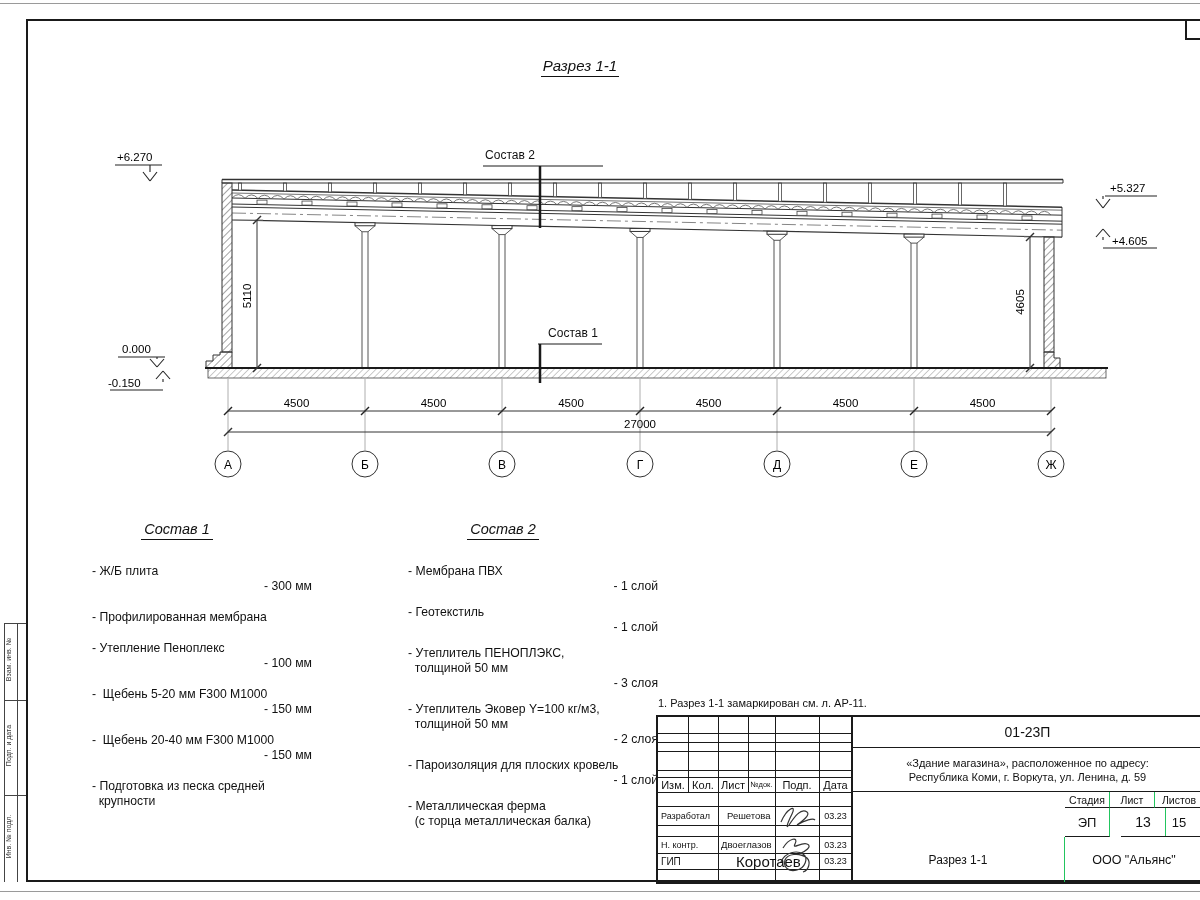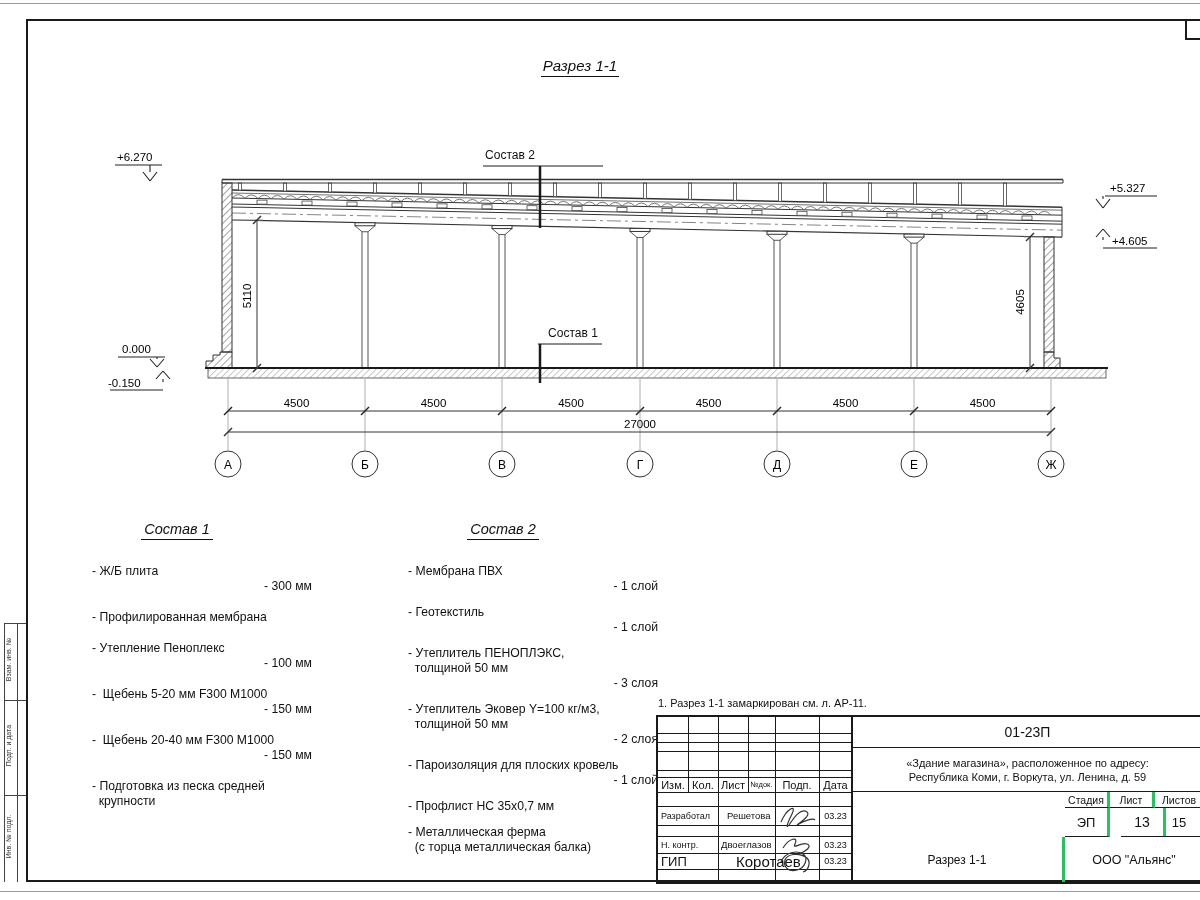--- a/index.html
+++ b/index.html
@@ -19,21 +19,21 @@
   #sostav1 .s-row{margin-bottom:16px;flex-direction:column;}
   #sostav2 .s-row{margin-bottom:11px;flex-direction:column;}
   #sostav1 .s-name{width:220px;}
   #sostav2 .s-name{width:250px;}
   .s-name div{white-space:pre;}
   .s-val{white-space:pre;}
   #note{position:absolute;left:658px;top:697px;font-size:11px;}
   
   #tb{position:absolute;left:656px;top:715px;width:549px;height:169px;border:2px solid #1a1a1a;box-sizing:border-box;}
   #tb .cell{position:absolute;box-sizing:border-box;display:flex;align-items:center;justify-content:center;text-align:center;} #tb .bb{border-bottom:1px solid #1a1a1a;}
-  #tb .br{border-right:3px solid #22c55e;}
+  #tb .br{border-right:1px solid #22c55e;}
   #tb .h{position:absolute;background:#1a1a1a;height:1px;} #tb .v{position:absolute;background:#1a1a1a;width:1px;}
   .rot{position:absolute;width:70px;text-align:center;font-size:7px;color:#333;transform:rotate(-90deg);}
   .lm{position:absolute;background:#444;}
 </style>
 </head>
 <body>
 
 <div class="edge" style="top:3px;"></div>
 <div class="edge" style="top:891px;"></div>
 <div id="frame"></div>
@@ -324,26 +324,20 @@
         <div class="s-val">- 2 слоя</div>
       </div>
       <div class="s-row">
         <div class="s-name">
           <div>- Пароизоляция для плоских кровель</div>
         </div>
         <div class="s-val">- 1 слой</div>
       </div>
       <div class="s-row">
         <div class="s-name">
-          <div>- Профлист НС 35х0,7 мм</div>
-        </div>
-        <div class="s-val"></div>
-      </div>
-      <div class="s-row">
-        <div class="s-name">
           <div>- Металлическая ферма</div>
           <div>  (с торца металлическая балка)</div>
         </div>
         <div class="s-val"></div>
       </div>
     </div>
 </div>
 
 <div id="note">1. Разрез 1-1 замаркирован см. л. АР-11.</div>
 
@@ -376,21 +370,21 @@
   <div class="cell" style="left:161px;top:60px;width:33px;height:15px;font-size:11px;">Дата</div>
 
   <div class="cell" style="left:0;top:89px;width:60px;height:19px;font-size:9px;justify-content:flex-start;padding-left:3px;">Разработал</div>
   <div class="cell" style="left:60px;top:89px;width:57px;height:19px;font-size:9.5px;justify-content:flex-start;padding-left:3px;margin-left:6px;">Решетова</div>
   <div class="cell" style="left:161px;top:89px;width:33px;height:19px;font-size:9px;">03.23</div>
 
   <div class="cell" style="left:0;top:119px;width:60px;height:17px;font-size:9px;justify-content:flex-start;padding-left:3px;">Н. контр.</div>
   <div class="cell" style="left:60px;top:119px;width:57px;height:17px;font-size:9.5px;justify-content:flex-start;padding-left:3px;">Двоеглазов</div>
   <div class="cell" style="left:161px;top:119px;width:33px;height:17px;font-size:9px;">03.23</div>
 
-  <div class="cell" style="left:0;top:136px;width:60px;height:16px;font-size:13px;justify-content:flex-start;padding-left:3px;">ГИП</div>
+  <div class="cell" style="left:0;top:136px;width:60px;height:16px;font-size:10px;justify-content:flex-start;padding-left:3px;">ГИП</div>
   <div class="cell" style="left:68px;top:136px;width:57px;height:16px;font-size:15px;justify-content:flex-start;padding-left:10px;">Коротаев</div>
   <div class="cell" style="left:161px;top:136px;width:33px;height:16px;font-size:9px;">03.23</div>
 
   <svg class="abs" style="left:117px;top:75px;" width="44" height="90">
     <g stroke="#333" stroke-width="1.2" fill="none">
       <path d="M6,30 C12,16 22,12 17,22 C13,30 10,38 14,33 C20,24 26,16 32,20 C36,23 26,30 22,33 C30,28 38,26 40,28"></path>
       <path d="M8,56 C14,46 24,44 20,52 C17,58 26,50 32,52 C38,54 30,60 24,62"></path>
       <path d="M6,70 C10,60 22,58 28,62 C34,66 30,76 22,78 C14,80 8,76 10,68 C12,62 24,60 32,66 C36,70 34,78 28,80"></path>
     </g>
   </svg>

